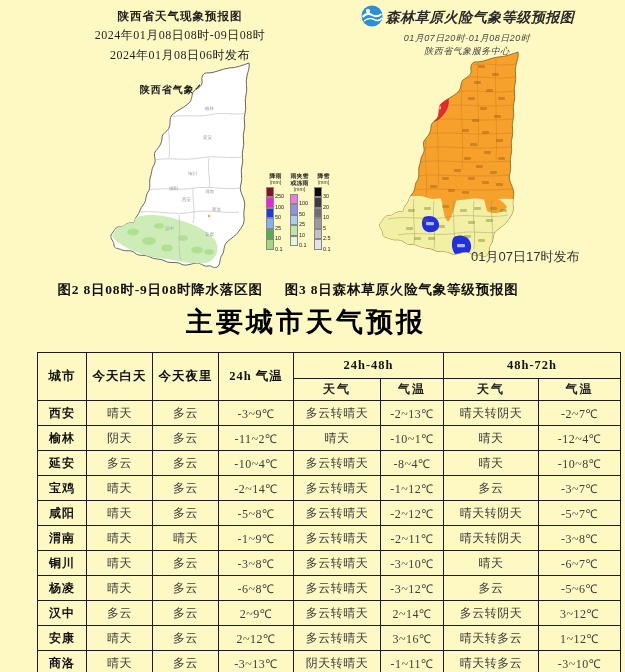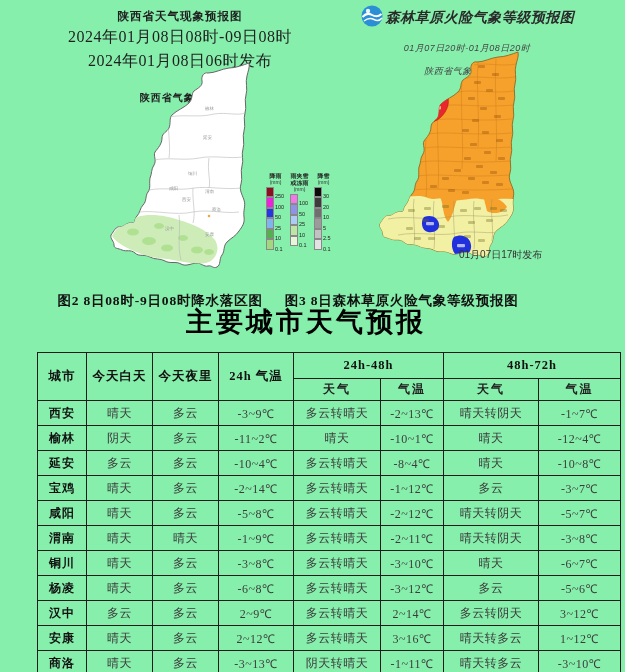--- a/index.html
+++ b/index.html
@@ -1,48 +1,48 @@
 <!DOCTYPE html>
 <html><head>
 <meta charset="utf-8">
 <style>
   html,body{margin:0;padding:0;background:#ffffff;}
-  .page{position:relative;width:625px;height:672px;background:#86efac;overflow:hidden;
+  .page{position:relative;width:625px;height:672px;background:#fef9c3;overflow:hidden;
         font-family:"Liberation Sans", sans-serif;}
 
   
   .lmap-head{position:absolute;left:36px;top:9px;width:288px;text-align:center;
              color:#1f1f1f;font-family:"Liberation Serif", serif;}
   .lmap-title{font-size:11.5px;font-weight:bold;letter-spacing:1px;}
-  .lmap-line{font-size:16px;margin-top:3px;letter-spacing:.5px;}
+  .lmap-line{font-size:12px;margin-top:3px;letter-spacing:.5px;}
   .lmap-maker{font-size:10px;margin-top:19px;font-weight:bold;letter-spacing:1px;}
 
   
   .rmap-head{position:absolute;left:322px;top:4px;width:290px;text-align:center;color:#222;font-style:italic;}
   .rmap-title-row{display:flex;align-items:center;justify-content:center;gap:2px;}
   .rmap-title{font-size:14px;font-weight:bold;letter-spacing:.5px;color:#2a2a2a;}
-  .rmap-line{font-size:9px;color:#444;margin-top:10px;letter-spacing:.5px;}
-  .rmap-note{position:absolute;left:459px;top:248px;font-size:10px;color:#333;}
+  .rmap-line{font-size:9px;color:#444;margin-top:0;letter-spacing:.5px;}
+  .rmap-note{position:absolute;left:471px;top:248px;font-size:13px;color:#333;}
 
   
   .lmap-svg{position:absolute;left:109px;top:60px;}
   .rmap-svg{position:absolute;left:378px;top:49px;}
 
   
   .legend{position:absolute;left:266px;top:173px;display:flex;gap:5px;}
   .leg-col{display:flex;flex-direction:column;align-items:center;}
   .leg-head{font-size:6px;font-weight:bold;color:#222;line-height:1.15;text-align:center;}
   .leg-unit{font-size:5px;font-weight:normal;color:#333;}
   .leg-bars{display:flex;flex-direction:column;margin-top:1px;}
   .leg-row{display:flex;align-items:flex-end;height:10.5px;}
   .leg-box{width:8px;height:10.5px;display:inline-block;border:0.5px solid #888;box-sizing:border-box;}
   .leg-tick{font-size:5.5px;color:#222;margin-left:1px;transform:translateY(2px);min-width:10px;}
 
   
-  .captions{position:absolute;top:292px;left:0;width:576px;display:flex;justify-content:center;gap:22px;
+  .captions{position:absolute;top:281px;left:0;width:576px;display:flex;justify-content:center;gap:22px;
             font-family:"Liberation Serif", serif;font-weight:bold;font-size:13.5px;color:#111;letter-spacing:.8px;}
   .main-title{position:absolute;top:304px;left:0;width:612px;text-align:center;
               font-size:27px;font-weight:bold;color:#000;letter-spacing:3px;}
 
   
   .wtable{position:absolute;left:37px;top:352px;width:583px;border-collapse:collapse;table-layout:fixed;
           font-family:"Liberation Serif", serif;}
   .wtable th,.wtable td{border:1.8px solid #1c1c1c;text-align:center;vertical-align:middle;padding:0;overflow:hidden;}
   .wtable thead tr.h1 th{font-size:12.5px;font-weight:bold;height:25px;color:#111;letter-spacing:1px;}
   .wtable thead tr.h2 th{font-size:12px;font-weight:bold;height:21px;color:#222;letter-spacing:2px;}
@@ -364,21 +364,21 @@
     </thead>
     <tbody>
         <tr>
       <td class="city">西安</td>
       <td>晴天</td>
       <td>多云</td>
       <td>-3~9℃</td>
       <td>多云转晴天</td>
       <td>-2~13℃</td>
       <td>晴天转阴天</td>
-      <td>-1~7℃</td>
+      <td>-2~7℃</td>
     </tr>
         <tr>
       <td class="city">榆林</td>
       <td>阴天</td>
       <td>多云</td>
       <td>-11~2℃</td>
       <td>晴天</td>
       <td>-10~1℃</td>
       <td>晴天</td>
       <td>-12~4℃</td>

